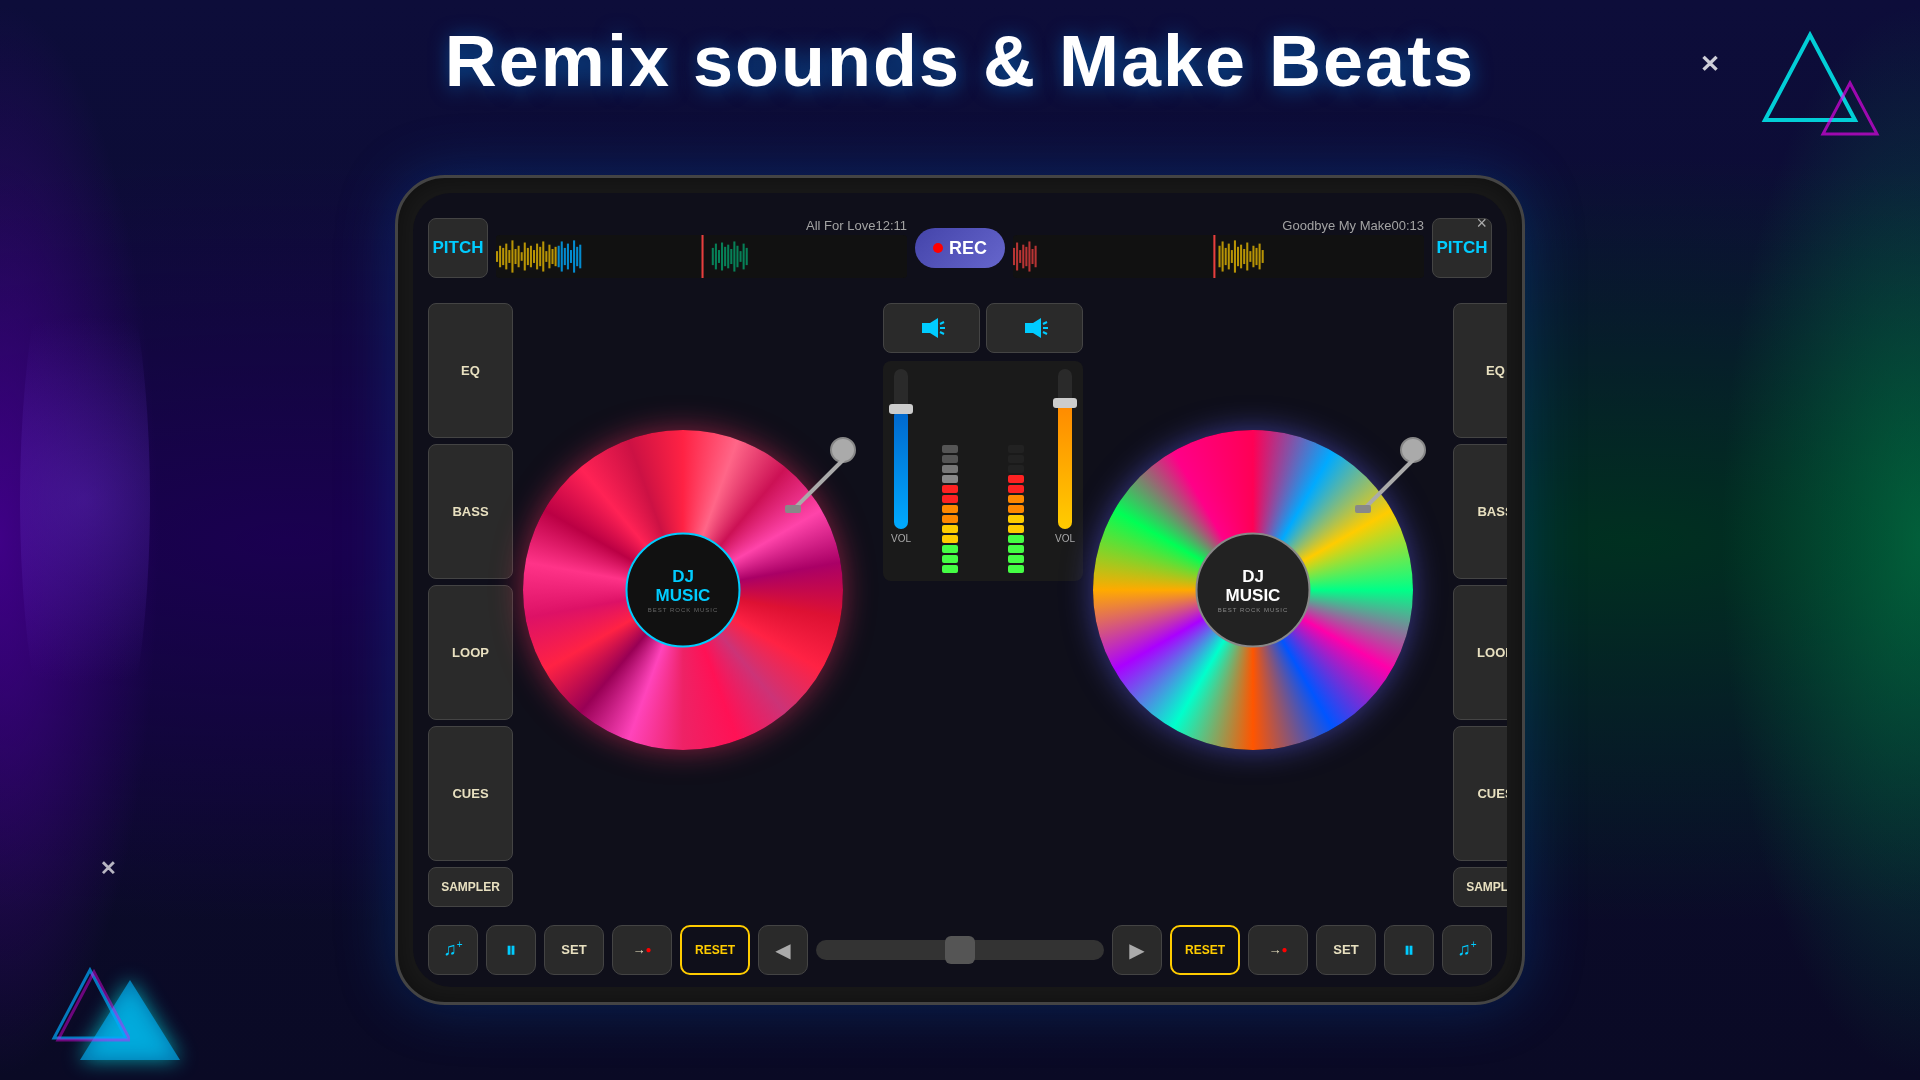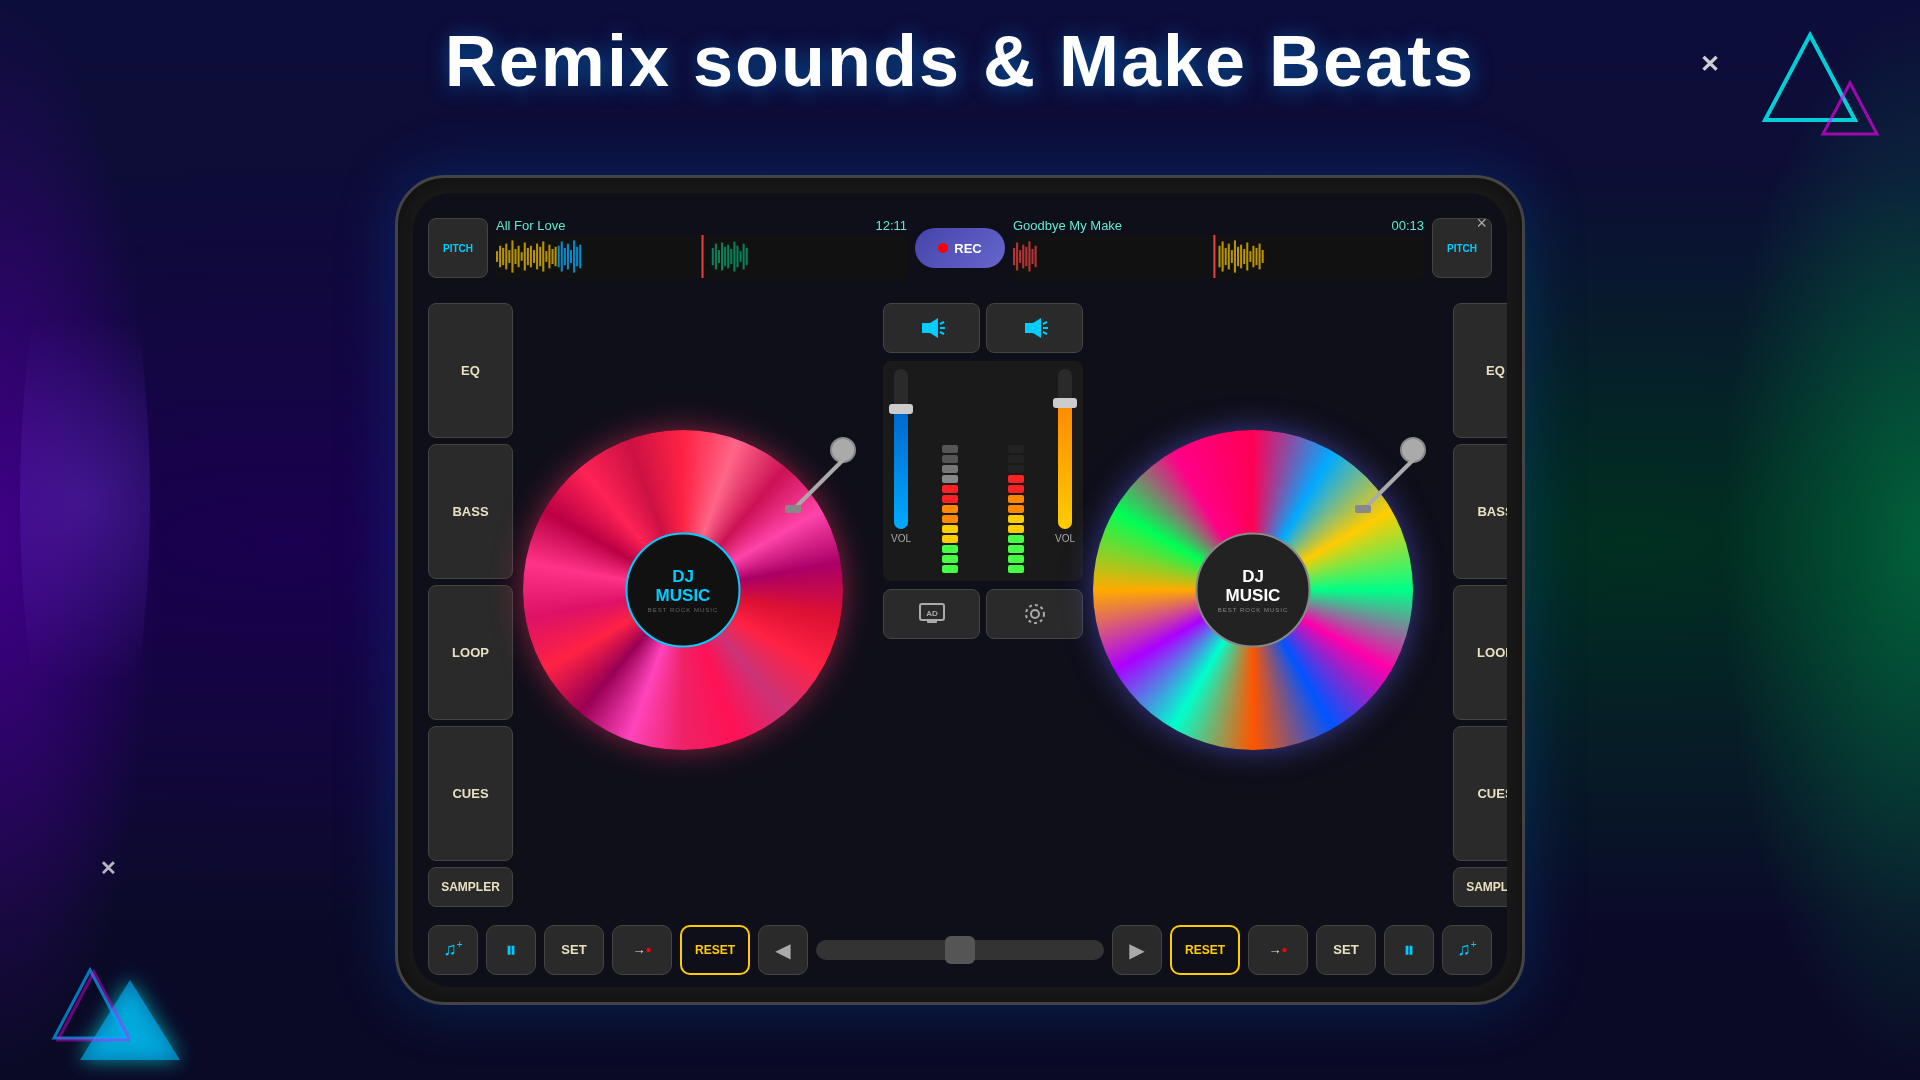--- a/index.html
+++ b/index.html
@@ -119,38 +119,38 @@
       align-items: center;
       gap: 8px;
     }
 
     .pitch-btn {
       width: 60px; height: 60px;
       background: #2a2a2a;
       border: 1px solid #444;
       border-radius: 8px;
       color: #00ccff;
-      font-size: 10px;
+      font-size: 17px;
       font-weight: bold;
       display: flex; align-items: center; justify-content: center;
       cursor: pointer;
       flex-shrink: 0;
     }
 
     .waveform-section {
       flex: 1;
       display: flex;
       flex-direction: column;
       height: 60px;
     }
 
     .track-info {
       display: flex;
-      justify-content: space-between;
-      color: #5eead4;
+      justify-content: flex-end;
+      color: #a3a3a3;
       font-size: 13px;
       margin-bottom: 2px;
     }
 
     .waveform-display {
       flex: 1;
       background: #111;
       border-radius: 4px;
       overflow: hidden;
       position: relative;
@@ -167,21 +167,21 @@
     }
 
     .rec-dot {
       width: 10px; height: 10px;
       background: red;
       border-radius: 50%;
     }
 
     .rec-text {
       color: white;
-      font-size: 13px;
+      font-size: 18px;
       font-weight: bold;
     }
 
     
     .dj-area {
       position: absolute;
       top: 110px; left: 15px; right: 15px; bottom: 80px;
       display: flex;
       gap: 10px;
     }
@@ -607,35 +607,20 @@
 
           <div style="display:flex; flex-direction:column; align-items:center; gap:4px;">
             <div class="vol-slider-track">
               <div class="vol-slider-fill-right"></div>
               <div class="vol-slider-knob knob-right"></div>
             </div>
             <span style="color:#aaa; font-size:10px;">VOL</span>
           </div>
         </div>
 
-        <div class="mixer-bottom-btns">
-          <div class="mixer-icon-btn">
-            <svg width="28" height="24" viewBox="0 0 28 24">
-              <rect x="2" y="2" width="24" height="16" rx="2" fill="none" stroke="#aaa" stroke-width="2"></rect>
-              <rect x="9" y="18" width="10" height="3" fill="#aaa" rx="1"></rect>
-              <text x="14" y="14" text-anchor="middle" fill="#aaa" font-size="8" font-weight="bold">AD</text>
-            </svg>
-          </div>
-          <div class="mixer-icon-btn">
-            <svg width="26" height="26" viewBox="0 0 26 26">
-              <circle cx="13" cy="13" r="4" fill="none" stroke="#aaa" stroke-width="2"></circle>
-              <circle cx="13" cy="13" r="9" fill="none" stroke="#aaa" stroke-width="2" stroke-dasharray="3 3"></circle>
-            </svg>
-          </div>
-        </div>
       </div>
 
       <div class="turntable-area">
         <div class="turntable">
 
           <div style="width:320px; height:320px; border-radius:50%; background: conic-gradient(
             #ff0055 0deg, #00aaff 30deg, #ffcc00 60deg,
             #00ff88 90deg, #ff00aa 120deg, #0055ff 150deg,
             #ff5500 180deg, #00ffcc 210deg, #aa00ff 240deg,
             #ffaa00 270deg, #00ff55 300deg, #ff0088 330deg, #ff0055 360deg

